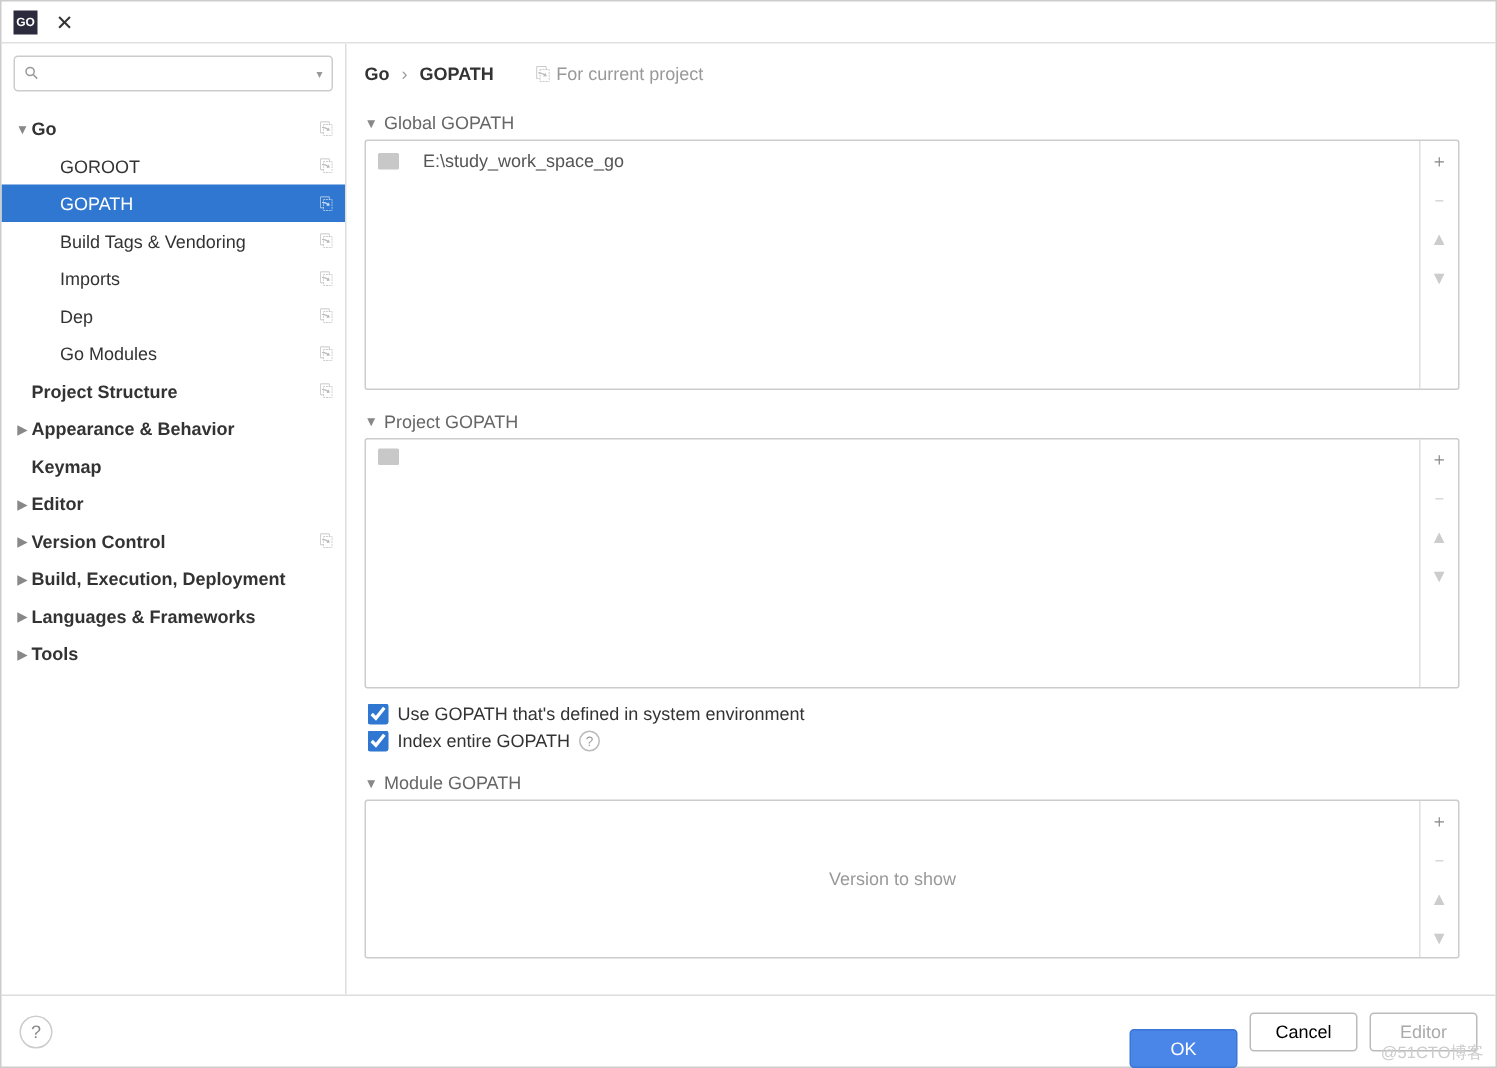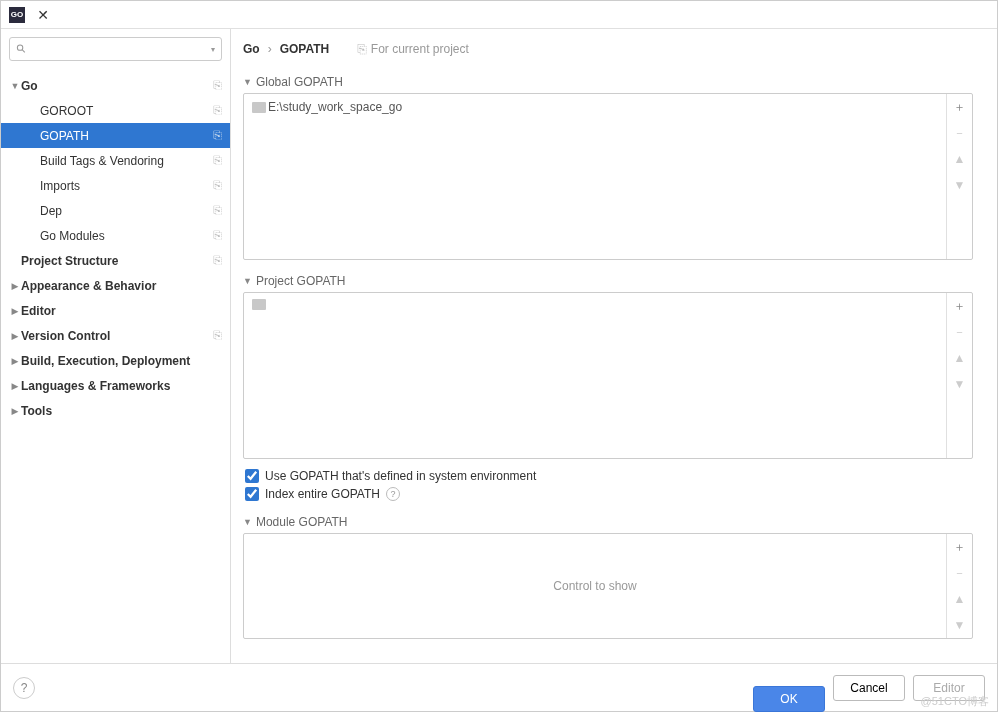--- a/index.html
+++ b/index.html
@@ -146,21 +146,21 @@
   flex: 1;
   min-height: 100px;
   display:flex;
   flex-direction: column;
 }
 .path-list.tall { min-height: 165px; }
 .path-list.short { min-height: 100px; }
 .path-row {
   display: flex;
   align-items: center;
-  gap: 2px;
+  gap: 16px;
   padding: 6px 8px;
   color: #555;
 }
 .path-row .folder-icon {
   width: 14px; height: 11px;
   background: #c8c8c8;
   border-radius: 1px;
   position: relative;
 }
 .empty-msg {
@@ -307,20 +307,24 @@
           <div class="tree-item indent-0 bold">
             <span class="arrow"></span>
             <span class="label">Project Structure</span>
             <span class="copy-icon">⎘</span>
           </div>
           <div class="tree-item indent-0 bold">
             <span class="arrow">▶</span>
             <span class="label">Appearance &amp; Behavior</span>
           </div>
           <div class="tree-item indent-0 bold">
+            <span class="arrow"></span>
+            <span class="label">Keymap</span>
+          </div>
+          <div class="tree-item indent-0 bold">
             <span class="arrow">▶</span>
             <span class="label">Editor</span>
           </div>
           <div class="tree-item indent-0 bold">
             <span class="arrow">▶</span>
             <span class="label">Version Control</span>
             <span class="copy-icon">⎘</span>
           </div>
           <div class="tree-item indent-0 bold">
             <span class="arrow">▶</span>
@@ -396,21 +400,21 @@
           <span>Index entire GOPATH</span>
           <span class="help-icon">?</span>
         </div>
 
         <div class="section-header" style="margin-top:14px;">
           <span class="tri">▼</span>
           <span>Module GOPATH</span>
         </div>
         <div class="path-panel">
           <div class="path-list short">
-            <div class="empty-msg">Control to show</div>
+            <div class="empty-msg">Version to show</div>
           </div>
           <div class="side-controls">
             <div class="btn">＋</div>
             <div class="btn disabled">－</div>
             <div class="btn disabled">▲</div>
             <div class="btn disabled">▼</div>
           </div>
         </div>
 
       </div>

